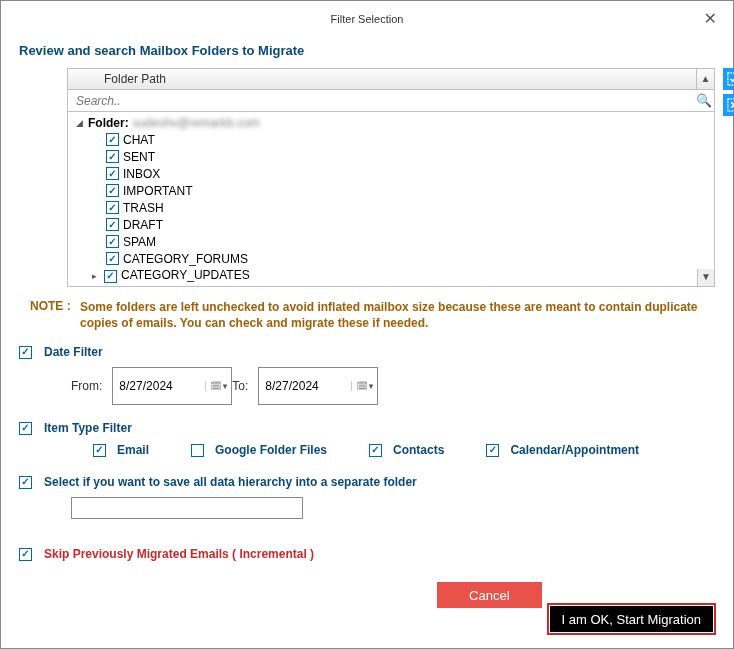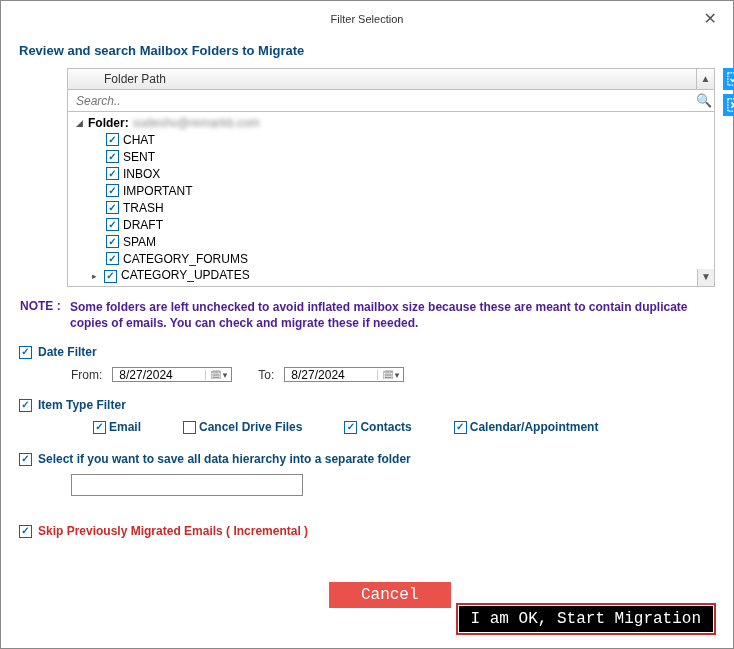--- a/index.html
+++ b/index.html
@@ -72,53 +72,53 @@
 
 .side-actions { position: absolute; right: -30px; top: 0; display: flex; flex-direction: column; gap: 4px; }
 .side-actions .sa {
   width: 22px; height: 22px; background: #1a9cff;
   display: flex; align-items: center; justify-content: center;
   cursor: pointer;
 }
 .side-actions svg { width: 14px; height: 14px; }
 
 
-.note-row { display: flex; margin: 12px 0 14px 1px; font-size: 12px; color: #4c1d95; }
+.note-row { display: flex; margin: 12px 0 14px 11px; font-size: 12px; color: #a16207; }
 .note-row .nlabel { font-weight: 700; width: 50px; }
 .note-row .ntext { flex: 1; font-weight: 600; line-height: 1.35; }
 
 
 .cb { width: 13px; height: 13px; border: 1px solid #0066b3; display: inline-flex; align-items: center; justify-content: center; font-size: 10px; color: #0066b3; background: #fff; cursor: pointer; flex-shrink:0; }
 .cb.checked::after { content: "✓"; font-weight: bold; line-height: 1; }
-.cb-row { display: flex; align-items: center; gap: 6px; font-size: 12px; color: #0a4a7a; font-weight: 600; }
+.cb-row { display: flex; align-items: center; gap: 12px; font-size: 12px; color: #0a4a7a; font-weight: 600; }
 
 
 .datefilter { margin-bottom: 16px; }
 .date-inputs { display: flex; align-items: center; margin: 8px 0 0 52px; font-size: 12px; }
 .date-inputs .dlabel { margin-right: 10px; color: #333; }
-.date-box { border: 1px solid #888; width: 120px; height: 15px; display: flex; align-items: center; margin-right: 26px; }
+.date-box { border: 1px solid #888; width: 120px; height: 38px; display: flex; align-items: center; }
 .date-box .dval { flex: 1; padding: 0 6px; font-size: 12px; }
 .date-box .dpick { border-left: 1px solid #ccc; width: 26px; display: flex; align-items: center; justify-content: center; gap:1px; font-size: 9px; color: #555; cursor:pointer; }
 
 
 .itemfilter { margin-bottom: 18px; }
 .item-types { display: flex; gap: 20px; margin: 8px 0 0 52px; font-size: 12px; align-items: center; }
-.item-types .it { display: flex; align-items: center; gap: 3px; color: #0a4a7a; font-weight:600;padding-left:22px;}
+.item-types .it { display: flex; align-items: center; gap: 11px; color: #0a4a7a; font-weight:600;padding-left:22px;}
 
 
 .hier { margin-bottom: 28px; }
 .hier-input { margin: 8px 0 0 52px; }
 .hier-input input { width: 232px; height: 22px; border: 1px solid #888; padding: 0 6px; font-size: 12px; color:#aaa; }
 
 
 .skip .cb-row span.slabel { color: #c92a2a; font-weight:700; }
 
 
 .footer { position: absolute; bottom: 16px; right: 20px; display: flex; gap: 8px; }
-.btn { height: 26px; font-size: 16px; border: none; cursor: pointer; padding: 0 32px; font-family: Liberation Mono, monospace; }
+.btn { height: 26px; font-size: 13px; border: none; cursor: pointer; padding: 0 32px; }
 .btn-cancel { background: #e9524a; color: #fff; }
 .btn-ok { background: #000000; color: #fff; outline: 2px solid #c92a2a; outline-offset: 1px; padding: 0 12px; margin-top: 24px; }
 </style>
 </head>
 <body>
 
 <div class="dialog">
   <div class="titlebar">Filter Selection</div>
   <div class="close-x">✕</div>
 
@@ -226,21 +226,21 @@
         <span class="cb checked"></span>
         <span>Item Type Filter</span>
       </div>
       <div class="item-types" id="item-types">
           <div class="it">
             <span class="cb checked"></span>
             <span>Email</span>
           </div>
           <div class="it">
             <span class="cb"></span>
-            <span>Cancel Drive Files</span>
+            <span>Google Folder Files</span>
           </div>
           <div class="it">
             <span class="cb checked"></span>
             <span>Contacts</span>
           </div>
           <div class="it">
             <span class="cb checked"></span>
             <span>Calendar/Appointment</span>
           </div>
         </div>

